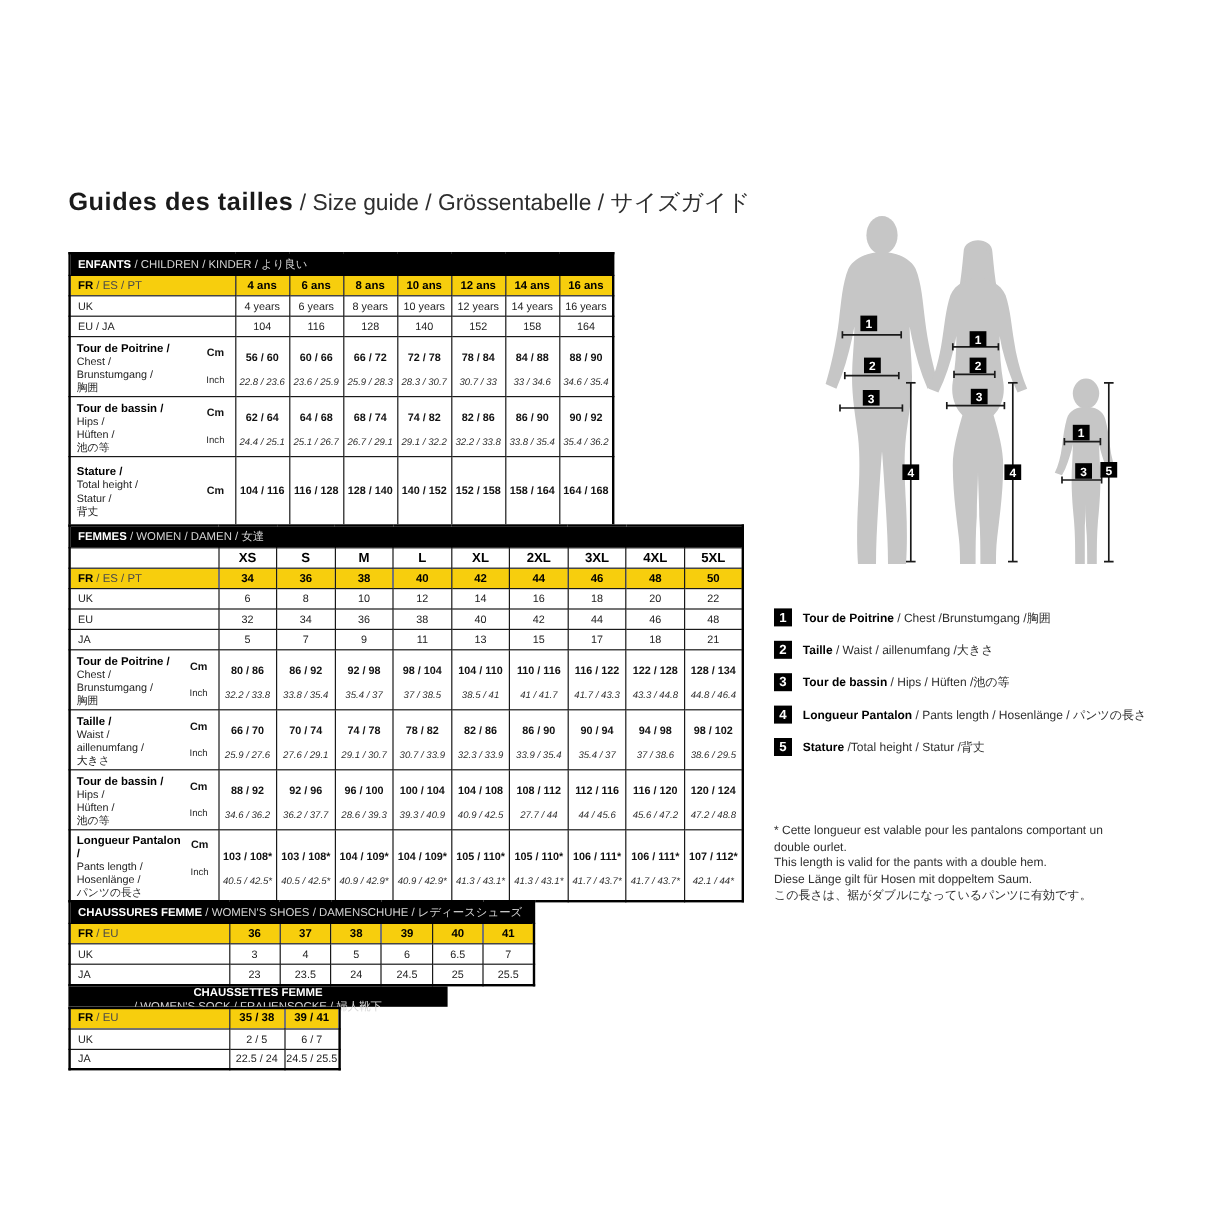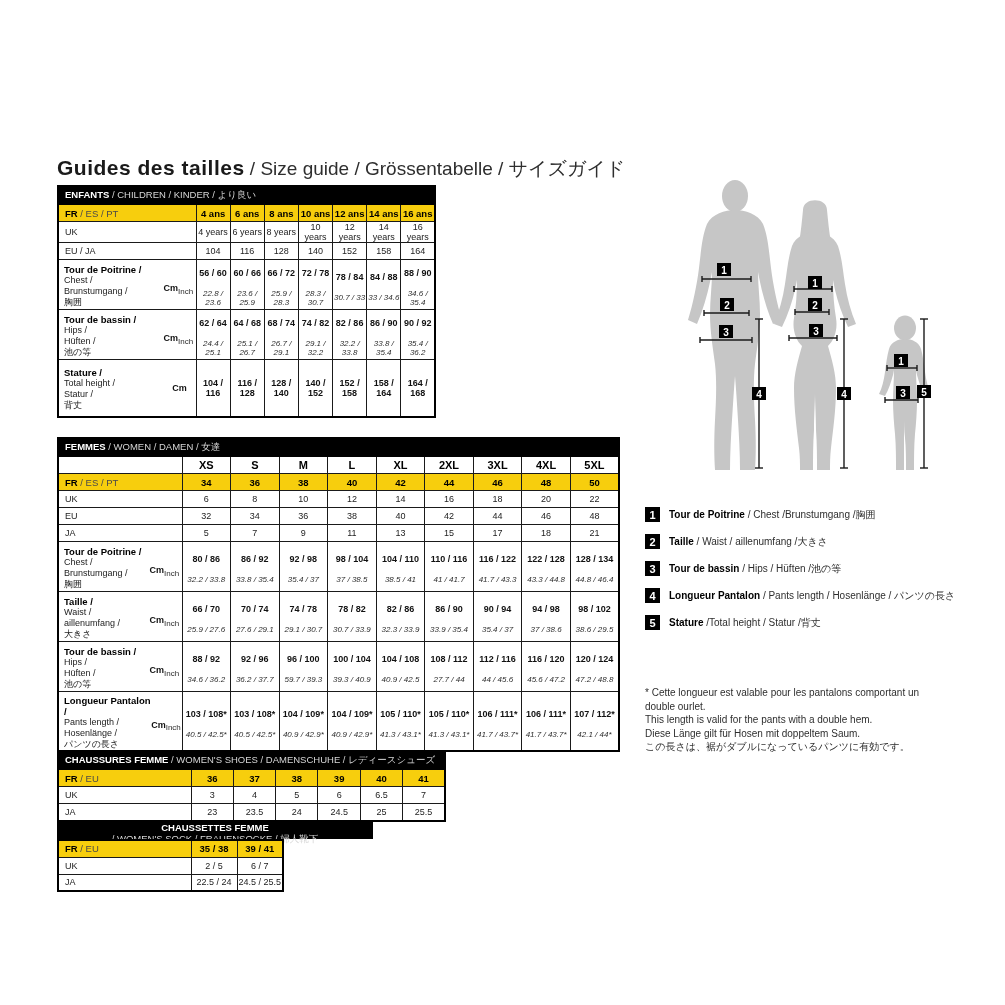--- a/index.html
+++ b/index.html
@@ -34,33 +34,33 @@
   tr.lrow td{font-weight:bold;font-size:11px;color:#000;}
 
   td.mcell div.vcm{font-weight:bold;font-size:9px;margin-top:5px;}
   td.mcell div.vin{font-size:8px;color:#2c2c2c;margin-top:11px;font-style:italic;}
   td.stcell{font-weight:bold;font-size:9px;}
 
   td.mlabel{text-align:left !important;vertical-align:top;}
   .mlabel-flex{display:flex;justify-content:space-between;height:100%;}
   .mlines{padding:3px 0 0 5px;line-height:11px;font-size:9px;color:#222;text-align:left;}
   .mlines .b{font-weight:bold;font-size:9.5px;color:#000;}
-  .munits{width:32px;display:flex;flex-direction:row;justify-content:flex-start;align-items:center;}
+  .munits{width:32px;display:flex;flex-direction:column;justify-content:flex-start;align-items:center;}
   .munits .ucm{font-weight:bold;font-size:9px;margin-top:7px;}
   .munits .uin{font-size:8px;color:#2c2c2c;margin-top:13px;}
   .munits.one{justify-content:center;}
   .munits.one .ucm{margin-top:0;}
 
   tr.hdr{height:17px;}
   tr.yrow,tr.srow,tr.lrow{height:17px;}
   tr.mrow{height:50px;}
   tr.strow{height:57px;}
 
   
-  #tbl-enfants{left:57px;top:185px;width:379px;}
+  #tbl-enfants{left:57px;top:210px;width:455px;}
   #tbl-femmes{left:57px;top:437px;width:563px;}
   #tbl-shoes{left:57px;top:750px;width:389px;padding-left:40px;}
   #socks-hdr{left:57px;top:822px;width:316px;}
   #tbl-socks{left:57px;top:839px;width:227px;}
 
   
   #legend{position:absolute;left:645px;top:501px;width:340px;}
   .lg-row{display:flex;align-items:center;height:27px;}
   .lg-num{width:15px;height:15px;background:#000;color:#fff;font-weight:bold;font-size:11px;
           display:flex;align-items:center;justify-content:center;margin-right:9px;flex:0 0 15px;}
@@ -425,21 +425,21 @@
     <td class="mcell">
             <div class="vcm">88 / 92</div>
             <div class="vin">34.6 / 36.2</div>
           </td>
           <td class="mcell">
             <div class="vcm">92 / 96</div>
             <div class="vin">36.2 / 37.7</div>
           </td>
           <td class="mcell">
             <div class="vcm">96 / 100</div>
-            <div class="vin">59.7 / 39.3</div>
+            <div class="vin">28.6 / 39.3</div>
           </td>
           <td class="mcell">
             <div class="vcm">100 / 104</div>
             <div class="vin">39.3 / 40.9</div>
           </td>
           <td class="mcell">
             <div class="vcm">104 / 108</div>
             <div class="vin">40.9 / 42.5</div>
           </td>
           <td class="mcell">

